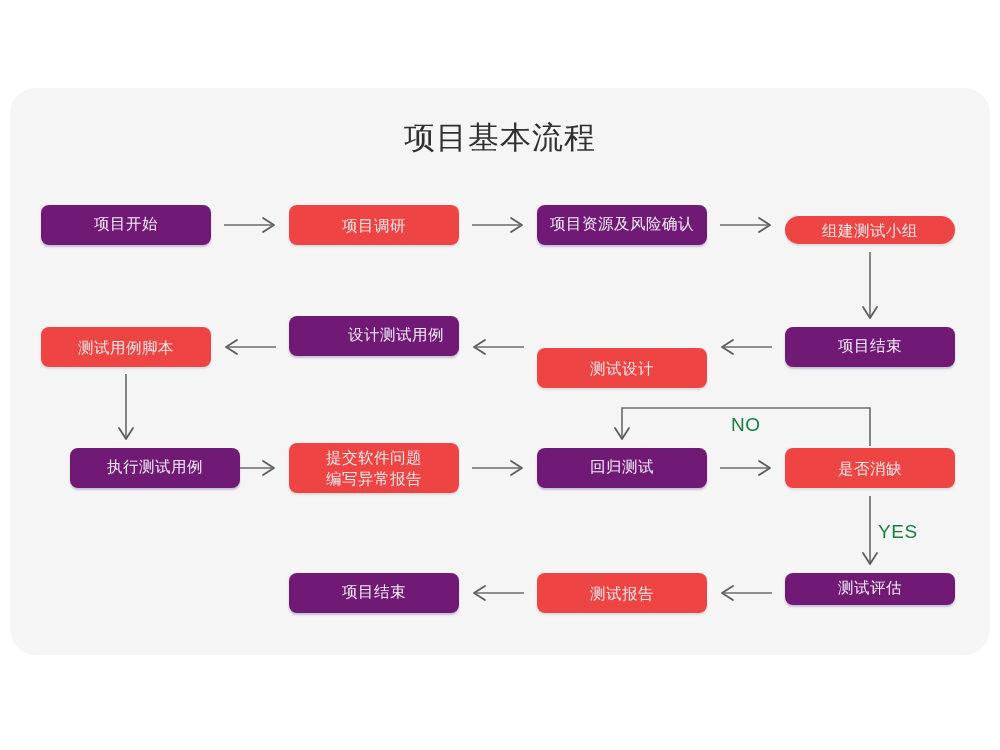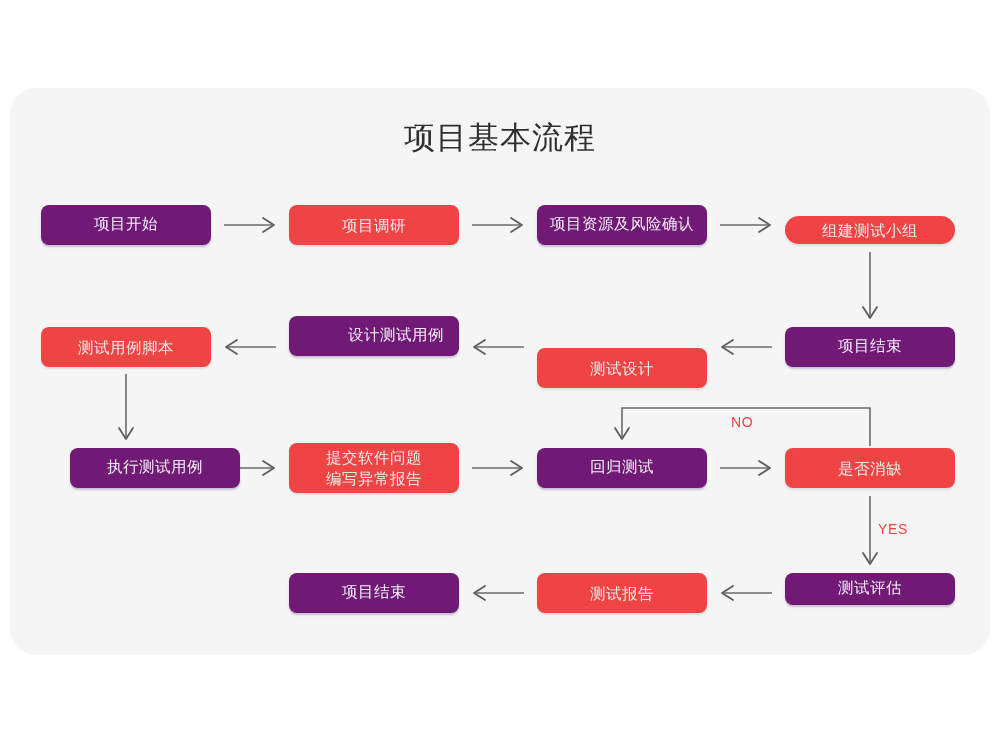--- a/index.html
+++ b/index.html
@@ -86,22 +86,22 @@
   .head {
     stroke: #5d5d5d;
     stroke-width: 1.8;
     fill: none;
     stroke-linecap: round;
     stroke-linejoin: round;
   }
 
   .edge-label {
     position: absolute;
-    font-size: 14px;
-    color: #ef4444;
+    font-size: 19px;
+    color: #15803d;
     letter-spacing: 0.6px;
     user-select: none;
   }
 </style>
 </head>
 <body>
 
 <div id="canvas">
 
   <div id="card"></div>

